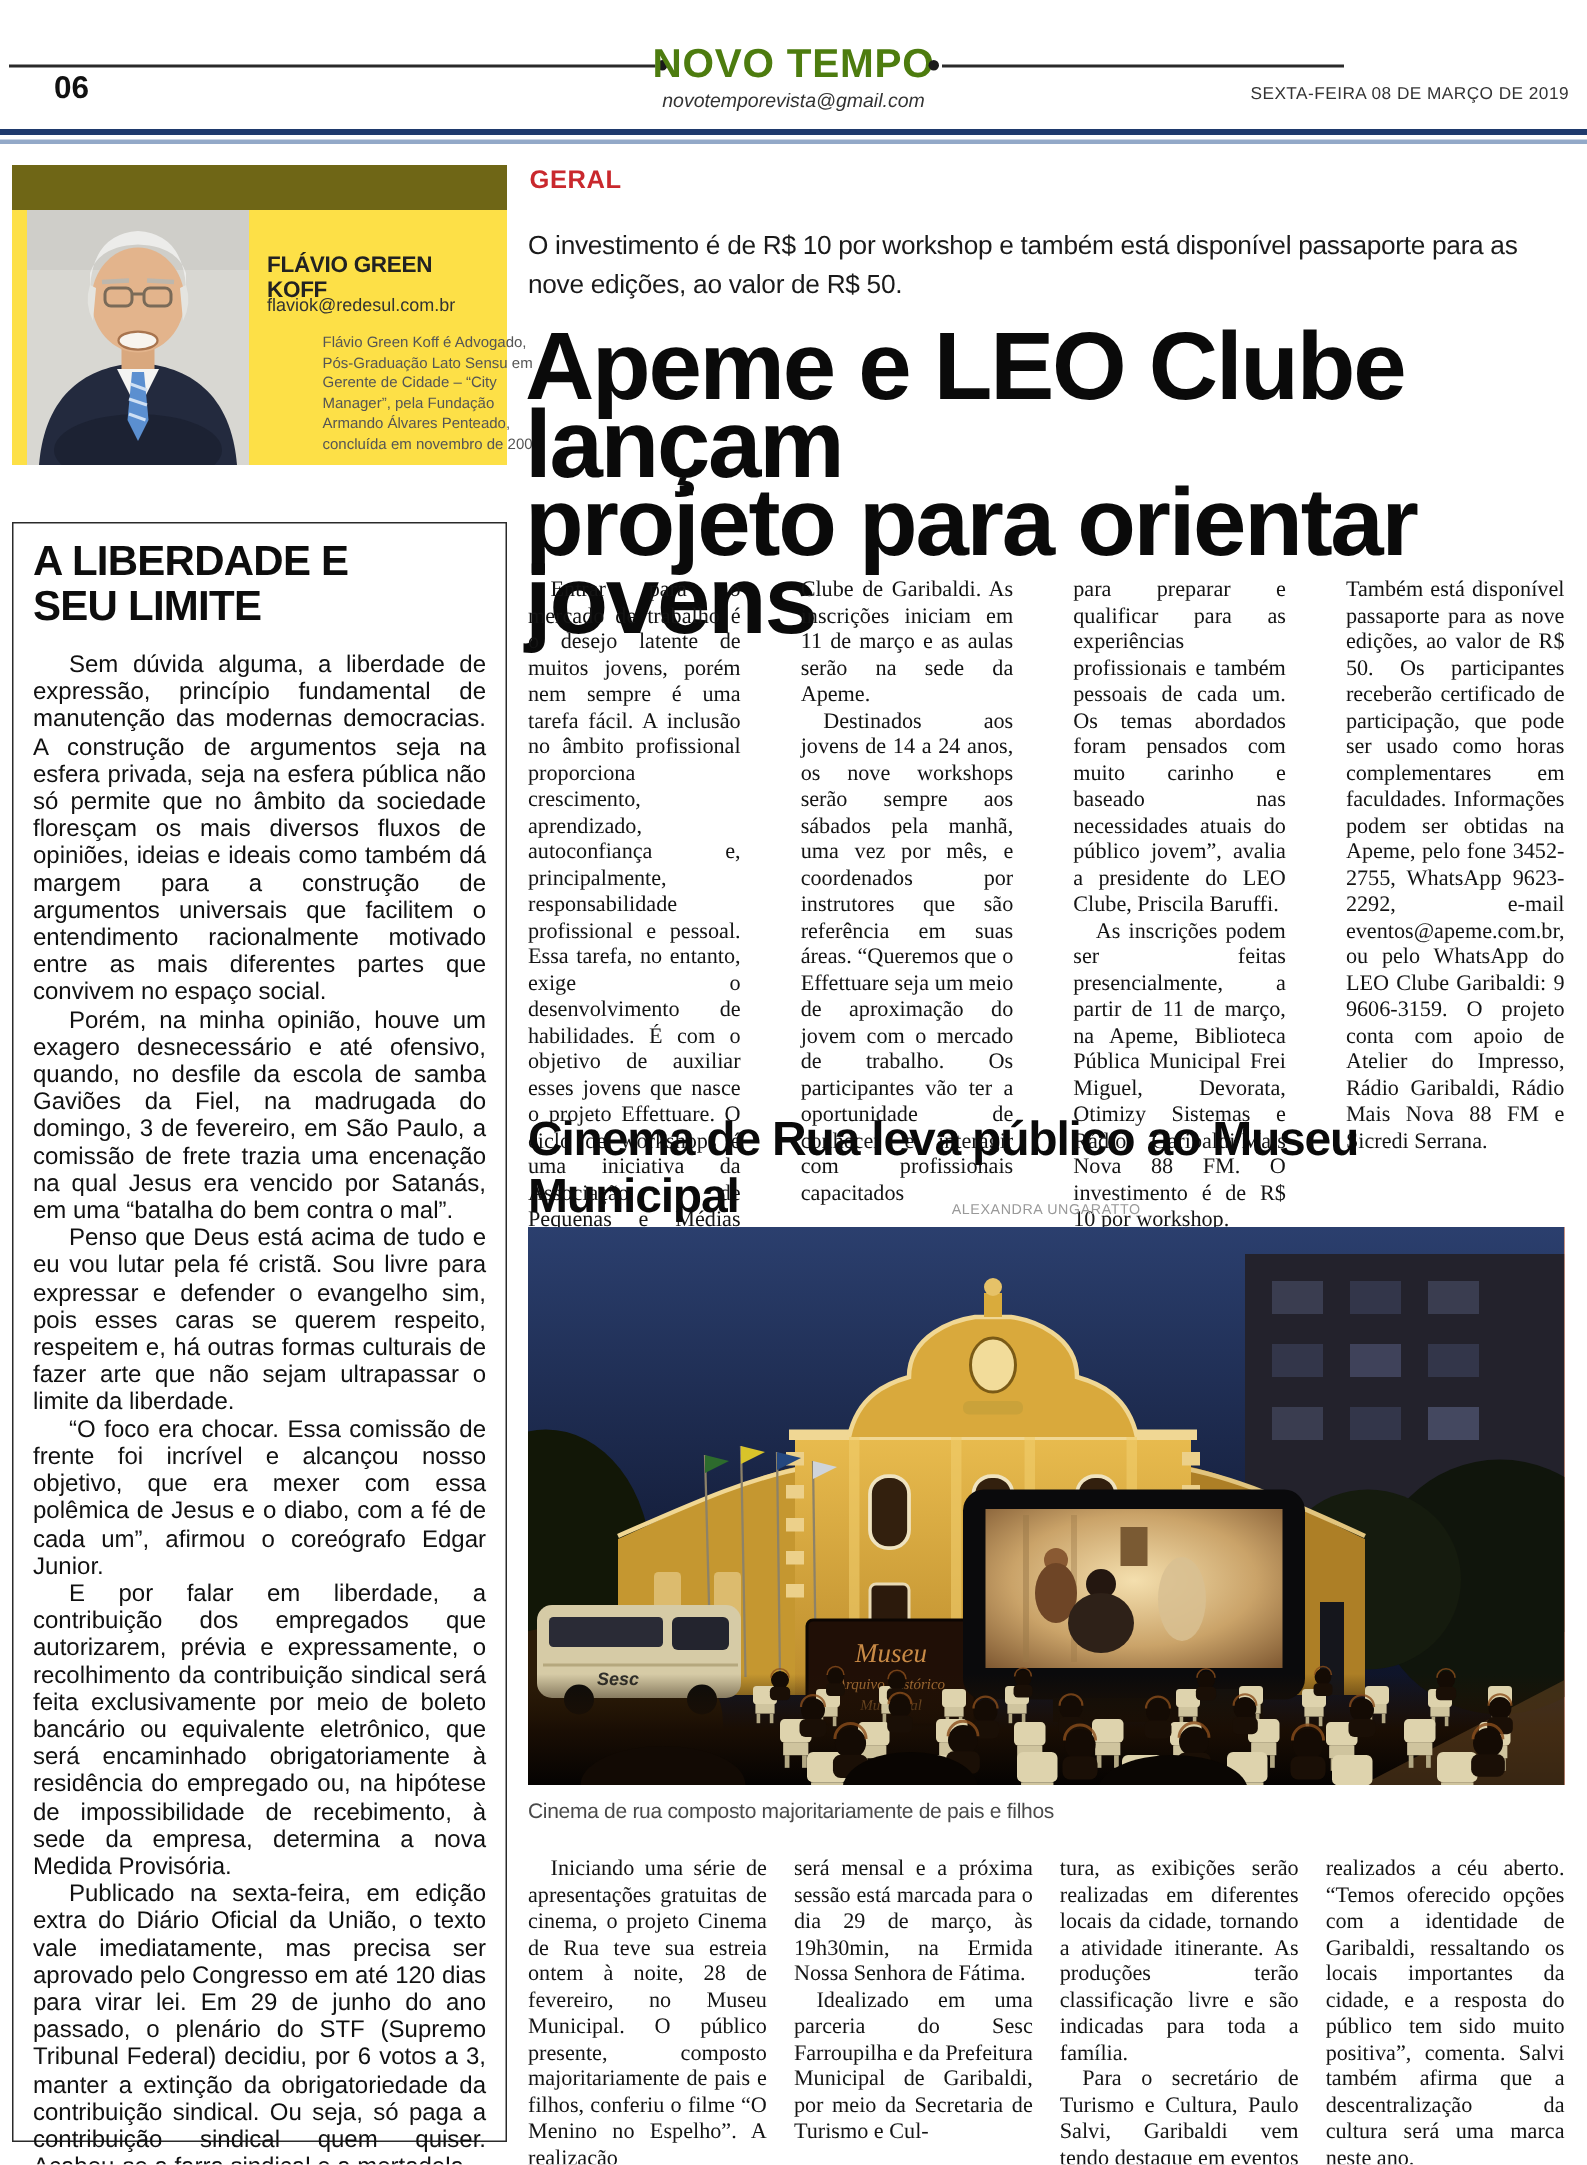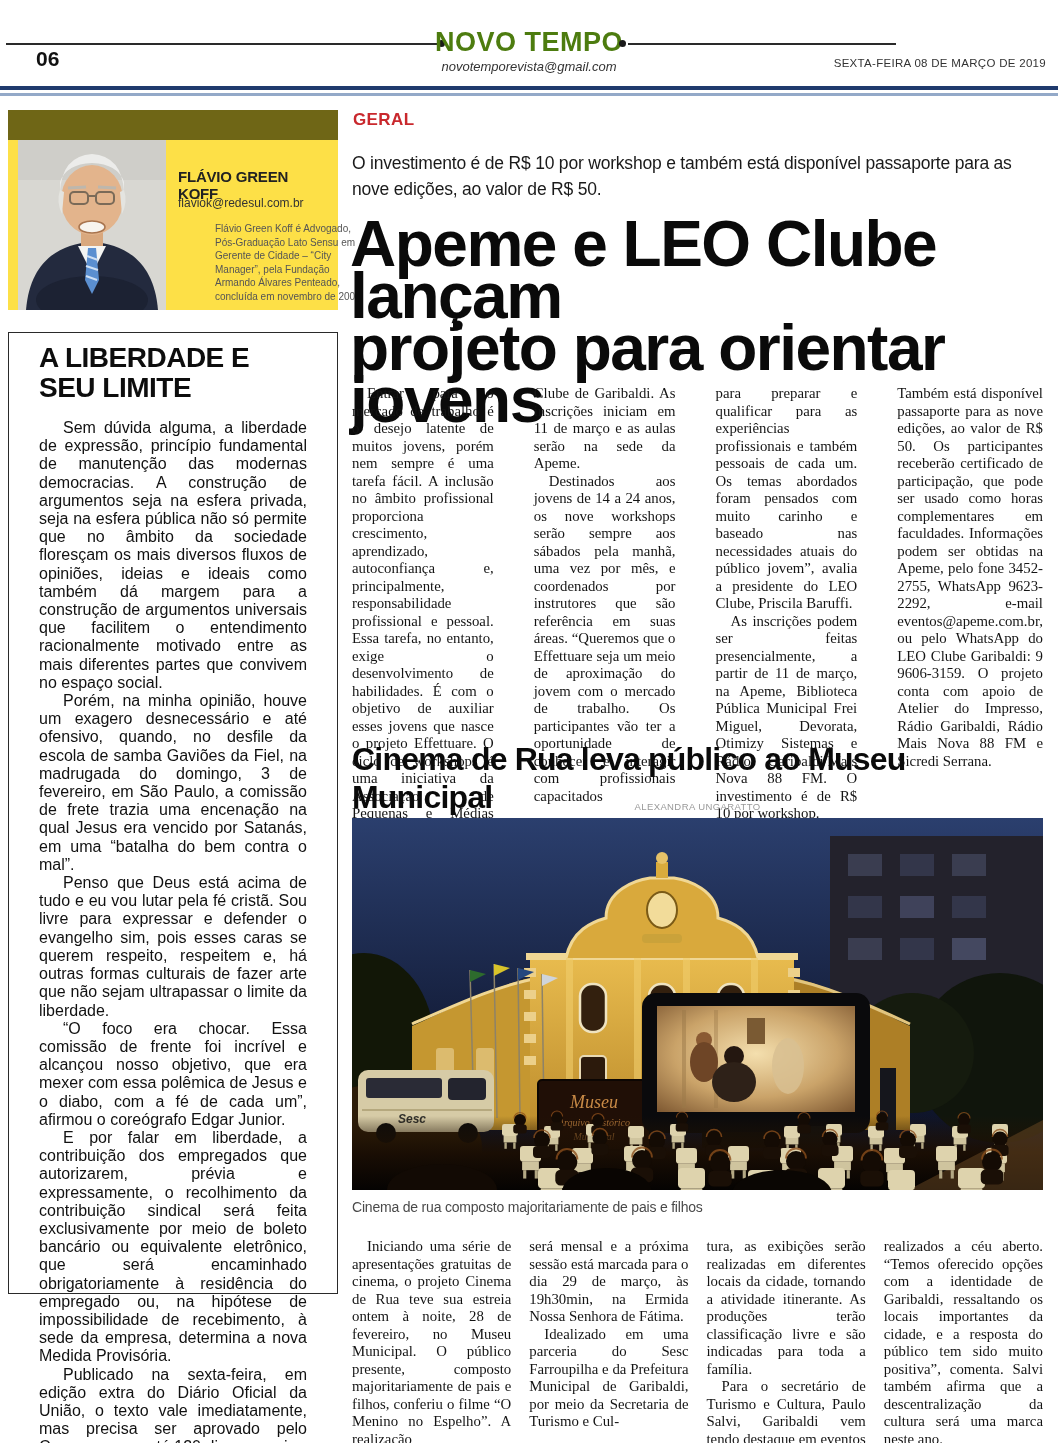--- a/index.html
+++ b/index.html
@@ -21,22 +21,22 @@
         border-top:4px solid #1f3a6d;border-bottom:3px solid #93a9c8;}
   
   .col-box{position:absolute;left:8px;top:110px;width:330px;height:200px;background:#fde047;}
   .col-bar{position:absolute;left:0;top:0;width:330px;height:30px;background:#6f6616;}
   .col-photo{position:absolute;left:10px;top:30px;width:148px;height:170px;background:#d8d8d4;overflow:hidden;}
   .col-name{position:absolute;left:170px;top:58px;width:152px;font-size:15px;font-weight:700;
       letter-spacing:-.2px;color:#222;}
   .col-mail{position:absolute;left:170px;top:86px;width:152px;font-size:12px;color:#333;}
   .col-bio{position:absolute;left:180px;top:112px;width:152px;font-size:10px;line-height:13.5px;color:#555;margin-left:27px;}
   
-  .op-box{position:absolute;left:8px;top:332px;width:330px;height:962px;border:1.5px solid #2a2a2a;
-      box-sizing:border-box;padding:10px 30px;}
+  .op-box{position:absolute;left:8px;top:348px;width:330px;height:1080px;border:1.5px solid #2a2a2a;
+      box-sizing:border-box;padding:10px 13px;}
   .op-title{font-size:28px;line-height:30px;font-weight:800;letter-spacing:-.5px;color:#0d0d0d;}
   .op-text{margin-top:16px;}
   .op-text p{margin:0;font-size:16px;line-height:18.2px;text-align:justify;color:#111;}
   .op-text p.indent{text-indent:24px;}
   
   .section-label{position:absolute;left:353px;top:110px;font-size:17px;font-weight:600;
       color:#c9282d;letter-spacing:.4px;}
   .deck{position:absolute;left:352px;top:150px;width:660px;font-size:17.5px;line-height:26px;
       letter-spacing:-.2px;color:#1a1a1a;}
   .headline1{position:absolute;left:350px;top:218px;width:700px;font-size:64px;line-height:52px;

